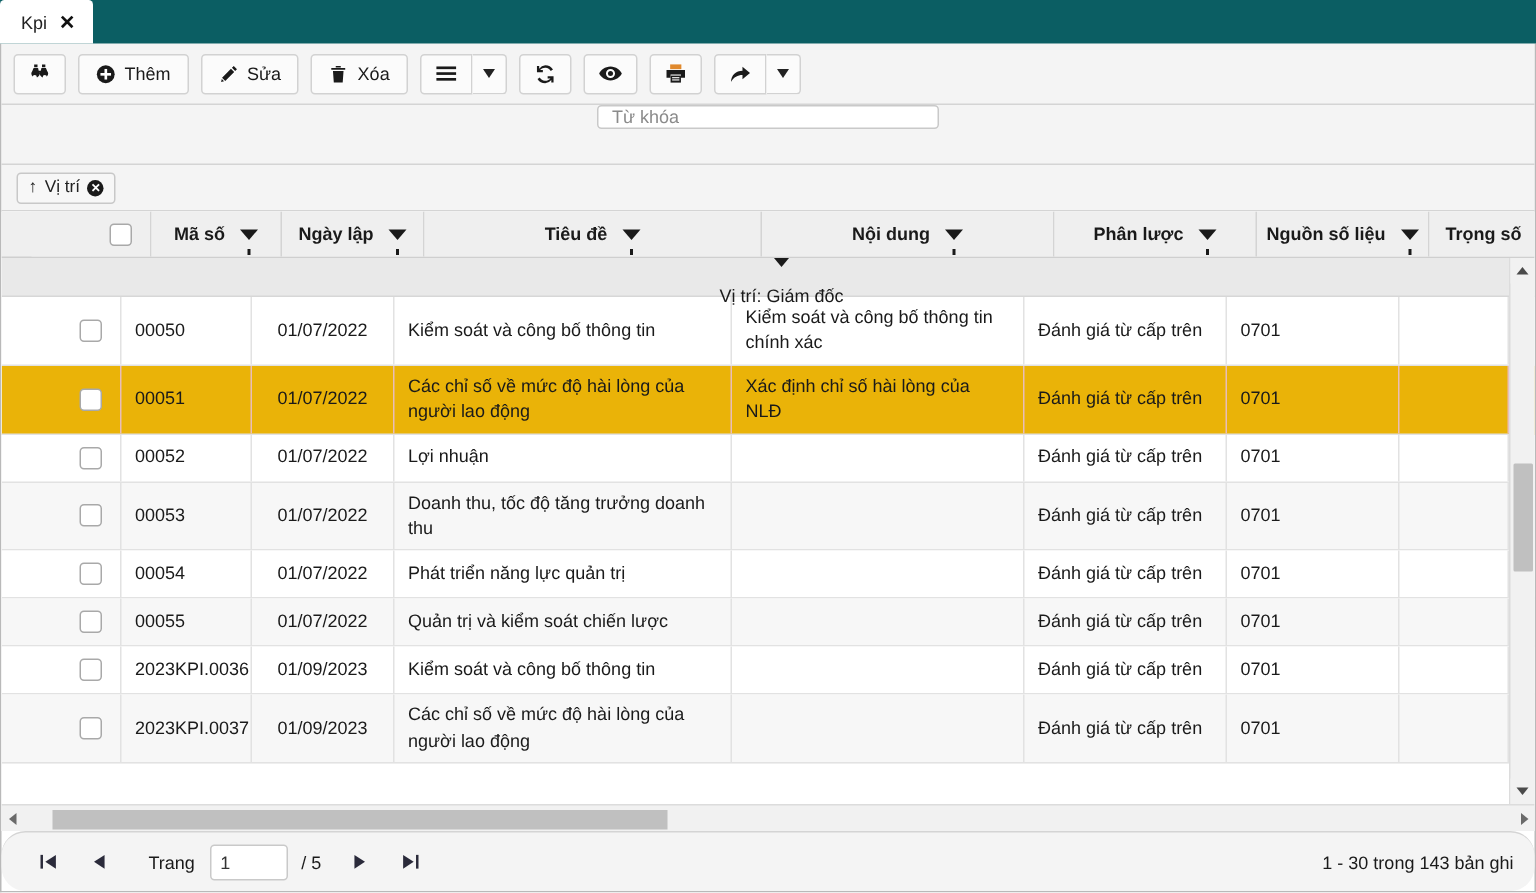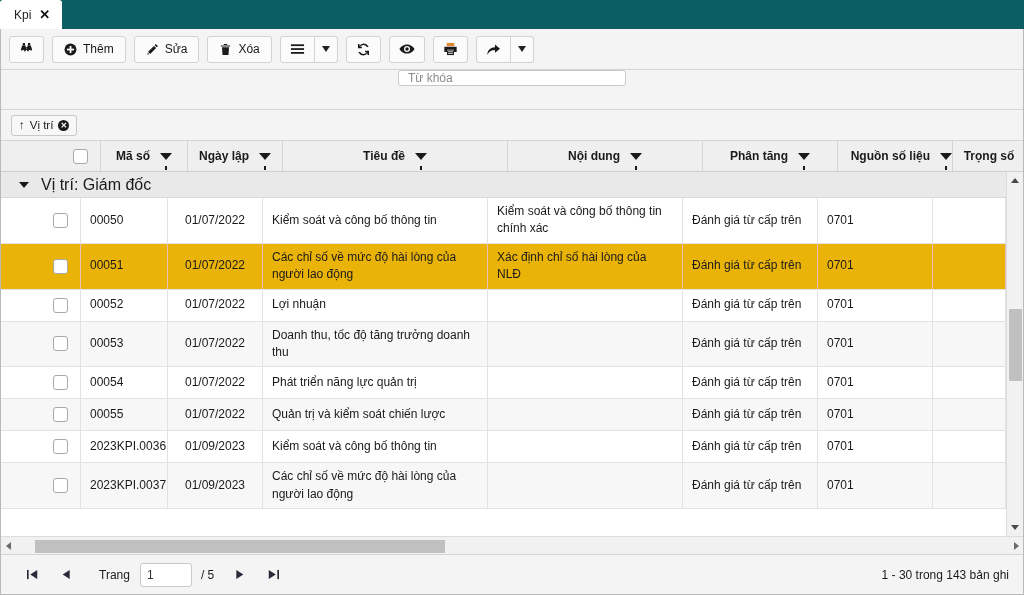--- a/index.html
+++ b/index.html
@@ -255,23 +255,24 @@
     background: #fff;
   }
   .grouprow {
     height: 26px;
     background: #e9e9e9;
     border-bottom: 1px solid #d7d7d7;
     display: flex;
     align-items: center;
     padding-left: 18px;
     gap: 12px;
-    font-size: 16px;
+    font-size: 12px;
     color: #1a1a1a;
     cursor: pointer;
+    flex-direction: column;
   }
   .tri-dn {
     width: 0; height: 0;
     border-left: 5px solid transparent;
     border-right: 5px solid transparent;
     border-top: 6px solid #1a1a1a;
   }
 
   .drow {
     display: flex;
@@ -375,20 +376,21 @@
   
   #pager {
     height: 40px;
     min-height: 40px;
     background: #f4f4f4;
     border-top: 1px solid #d4d4d4;
     display: flex;
     align-items: center;
     padding: 0 14px;
     gap: 0;
+    border-radius: 16px;
   }
   .pg-btn {
     width: 34px; height: 26px;
     display: inline-flex;
     align-items: center; justify-content: center;
     cursor: pointer;
     color: #2a2a3a;
   }
   .pg-label { font-size: 12px; color: #1a1a1a; margin: 0 10px 0 16px; }
   #page-input {
@@ -555,24 +557,24 @@
         </div>
         <div class="hcell" style="width: 225px; flex: 0 0 225px;">
           <span>Tiêu đề</span>
           <span class="funnel"></span>
         </div>
         <div class="hcell" style="width: 195px; flex: 0 0 195px;">
           <span>Nội dung</span>
           <span class="funnel"></span>
         </div>
         <div class="hcell" style="width: 135px; flex: 0 0 135px;">
-          <span>Phân tăng</span>
+          <span>Phân lược</span>
           <span class="funnel"></span>
         </div>
-        <div class="hcell" style="width: 115px; flex: 0 0 115px; justify-content: flex-end;">
+        <div class="hcell" style="width: 115px; flex: 0 0 115px;">
           <span>Nguồn số liệu</span>
           <span class="funnel"></span>
         </div>
         <div class="hcell plain" style="width: 73px; flex: 0 0 73px;">
           <span>Trọng số</span>
         </div>
         <div class="hcell plain" style="flex: 1 1 auto;"></div>
       </div>
 
     <div id="gridbody">

